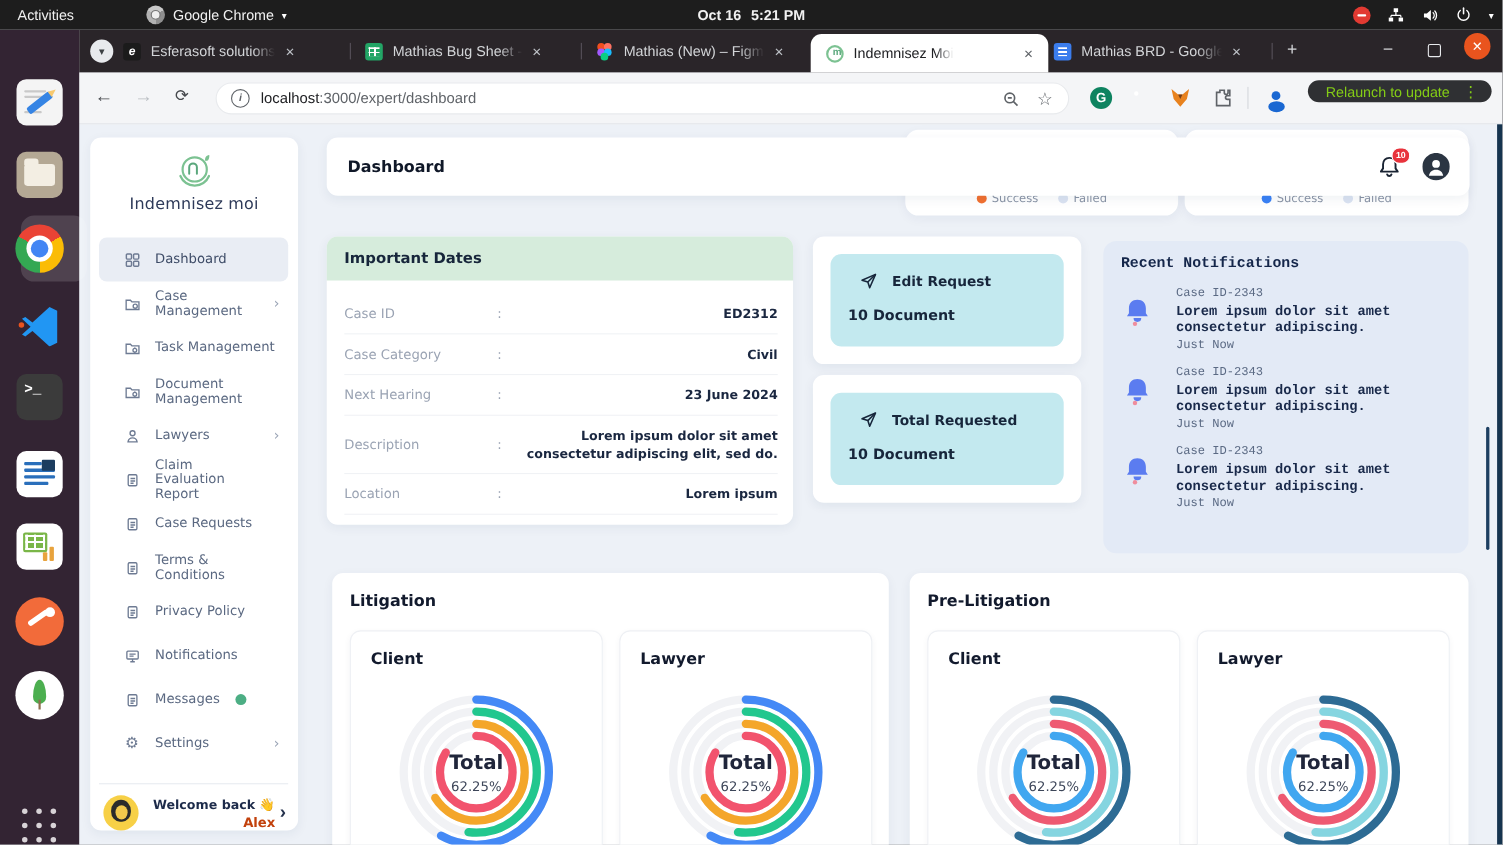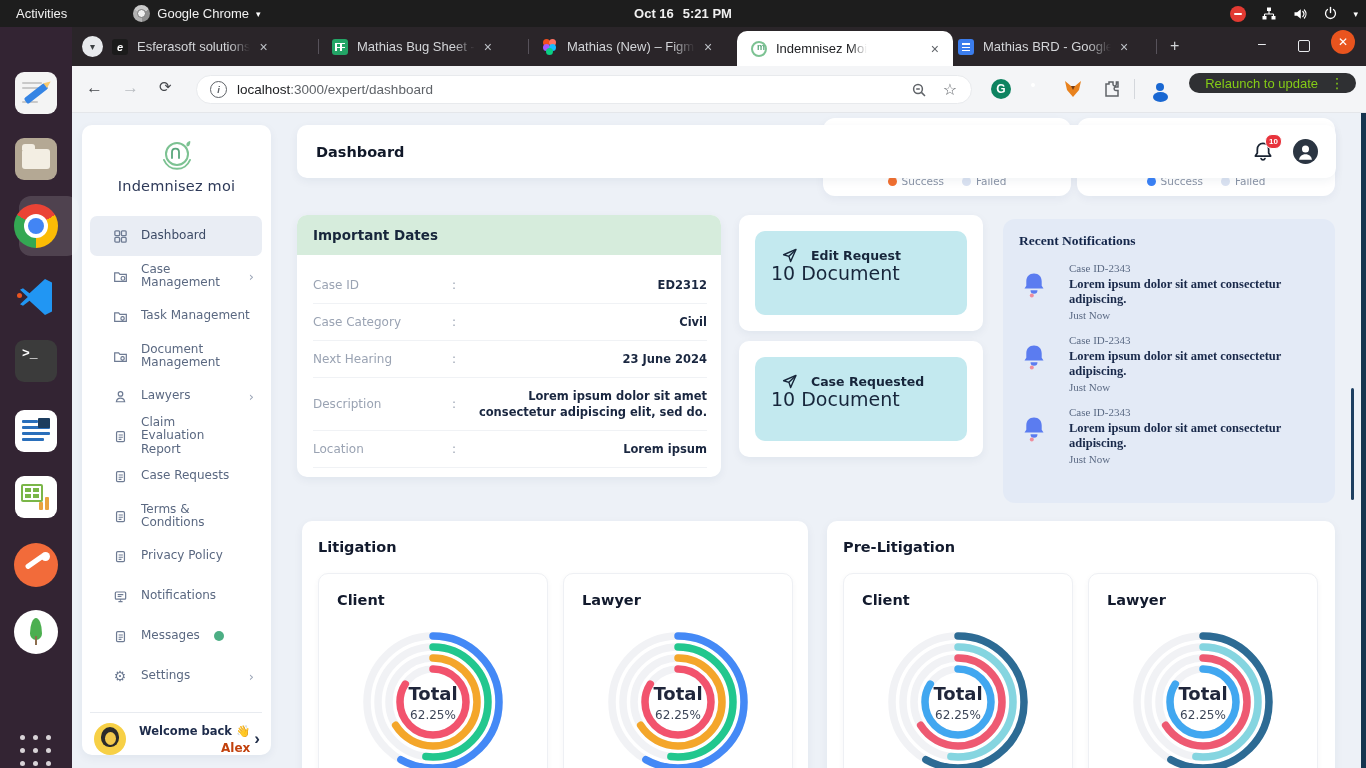--- a/index.html
+++ b/index.html
@@ -156,25 +156,25 @@
   .idrow .lb{width:139px;color:#9aa3b3;font-size:12px;flex:none;}
   .idrow .cl{color:#9aa3b3;font-size:12px;width:24px;flex:none;}
   .idrow .vl{flex:1;text-align:right;font-weight:700;font-size:11.5px;color:#1a2740;line-height:16px;}
   .idrow.tall{min-height:53px;padding:6px 0;box-sizing:border-box;}
 
   
   .reqcard{position:absolute;left:667px;width:244px;height:116px;z-index:2;}
   .req-inner{position:absolute;left:16px;top:16px;width:212px;height:84px;background:#c3e9ef;border-radius:10px;
      font-family:"DejaVu Sans",sans-serif;color:#17263b;}
   .req-t{position:absolute;left:26px;top:16px;display:flex;align-items:center;gap:13px;font-weight:700;font-size:12.5px;}
-  .req-v{position:absolute;left:16px;top:31px;font-weight:400;font-size:19px;}
+  .req-v{position:absolute;left:16px;top:49px;font-weight:700;font-size:13px;}
 
   
   #notif{position:absolute;left:931px;top:106px;width:332px;height:284px;background:#e3eaf6;border-radius:12px;z-index:2;
-     font-family:Liberation Serif, serif;padding:14px 16px;box-sizing:border-box;}
+     font-family:Liberation Mono, monospace;padding:14px 16px;box-sizing:border-box;}
   #notif .ttl{font-weight:700;font-size:13.5px;color:#14264a;}
   .nitem{display:flex;margin-top:13px;}
   .nbell{width:30px;height:30px;flex:none;margin:8px 20px 0 0;}
   .nbody .cid{font-size:11px;color:#5b6a84;}
   .nbody .msg{font-size:12.5px;font-weight:700;color:#19294a;line-height:14.5px;margin-top:3px;width:236px;}
   .nbody .tm{font-size:11px;color:#5b6a84;margin-top:3px;}
 
   
   .chsec{position:absolute;top:408px;height:280px;z-index:2;font-family:"DejaVu Sans",sans-serif;}
   .chsec .ttl{position:absolute;left:16px;top:18px;font-weight:700;font-size:14.5px;color:#121a2d;}
@@ -613,21 +613,21 @@
         <div class="req-v">10 Document</div>
       </div>
     </div>
     <div class="reqcard card" style="top:228px">
       <div class="req-inner">
         <span class="req-t">
           <svg width="17" height="17" viewBox="0 0 18 18">
             <path d="M15.8 2.6 2.8 8.2l5.6 1.7 1.8 5.5z" fill="none" stroke="#17263b" stroke-width="1.5" stroke-linejoin="round"></path>
             <path d="M15.8 2.6 8.4 9.9" stroke="#17263b" stroke-width="1.5"></path>
           </svg>
-          <span>Case Requested</span>
+          <span>Total Requested</span>
         </span>
         <div class="req-v">10 Document</div>
       </div>
     </div>
 
     <div id="notif">
       <div class="ttl">Recent Notifications</div>
       <div class="nitem">
         <svg class="nbell" viewBox="0 0 30 30">
           <path d="M15 3.5c-4.7 0-7.7 3.1-7.7 7.9v4.4L5.5 18.6h19l-1.8-2.8v-4.4c0-4.8-3-7.9-7.7-7.9z" fill="#5b7cf0"></path>

